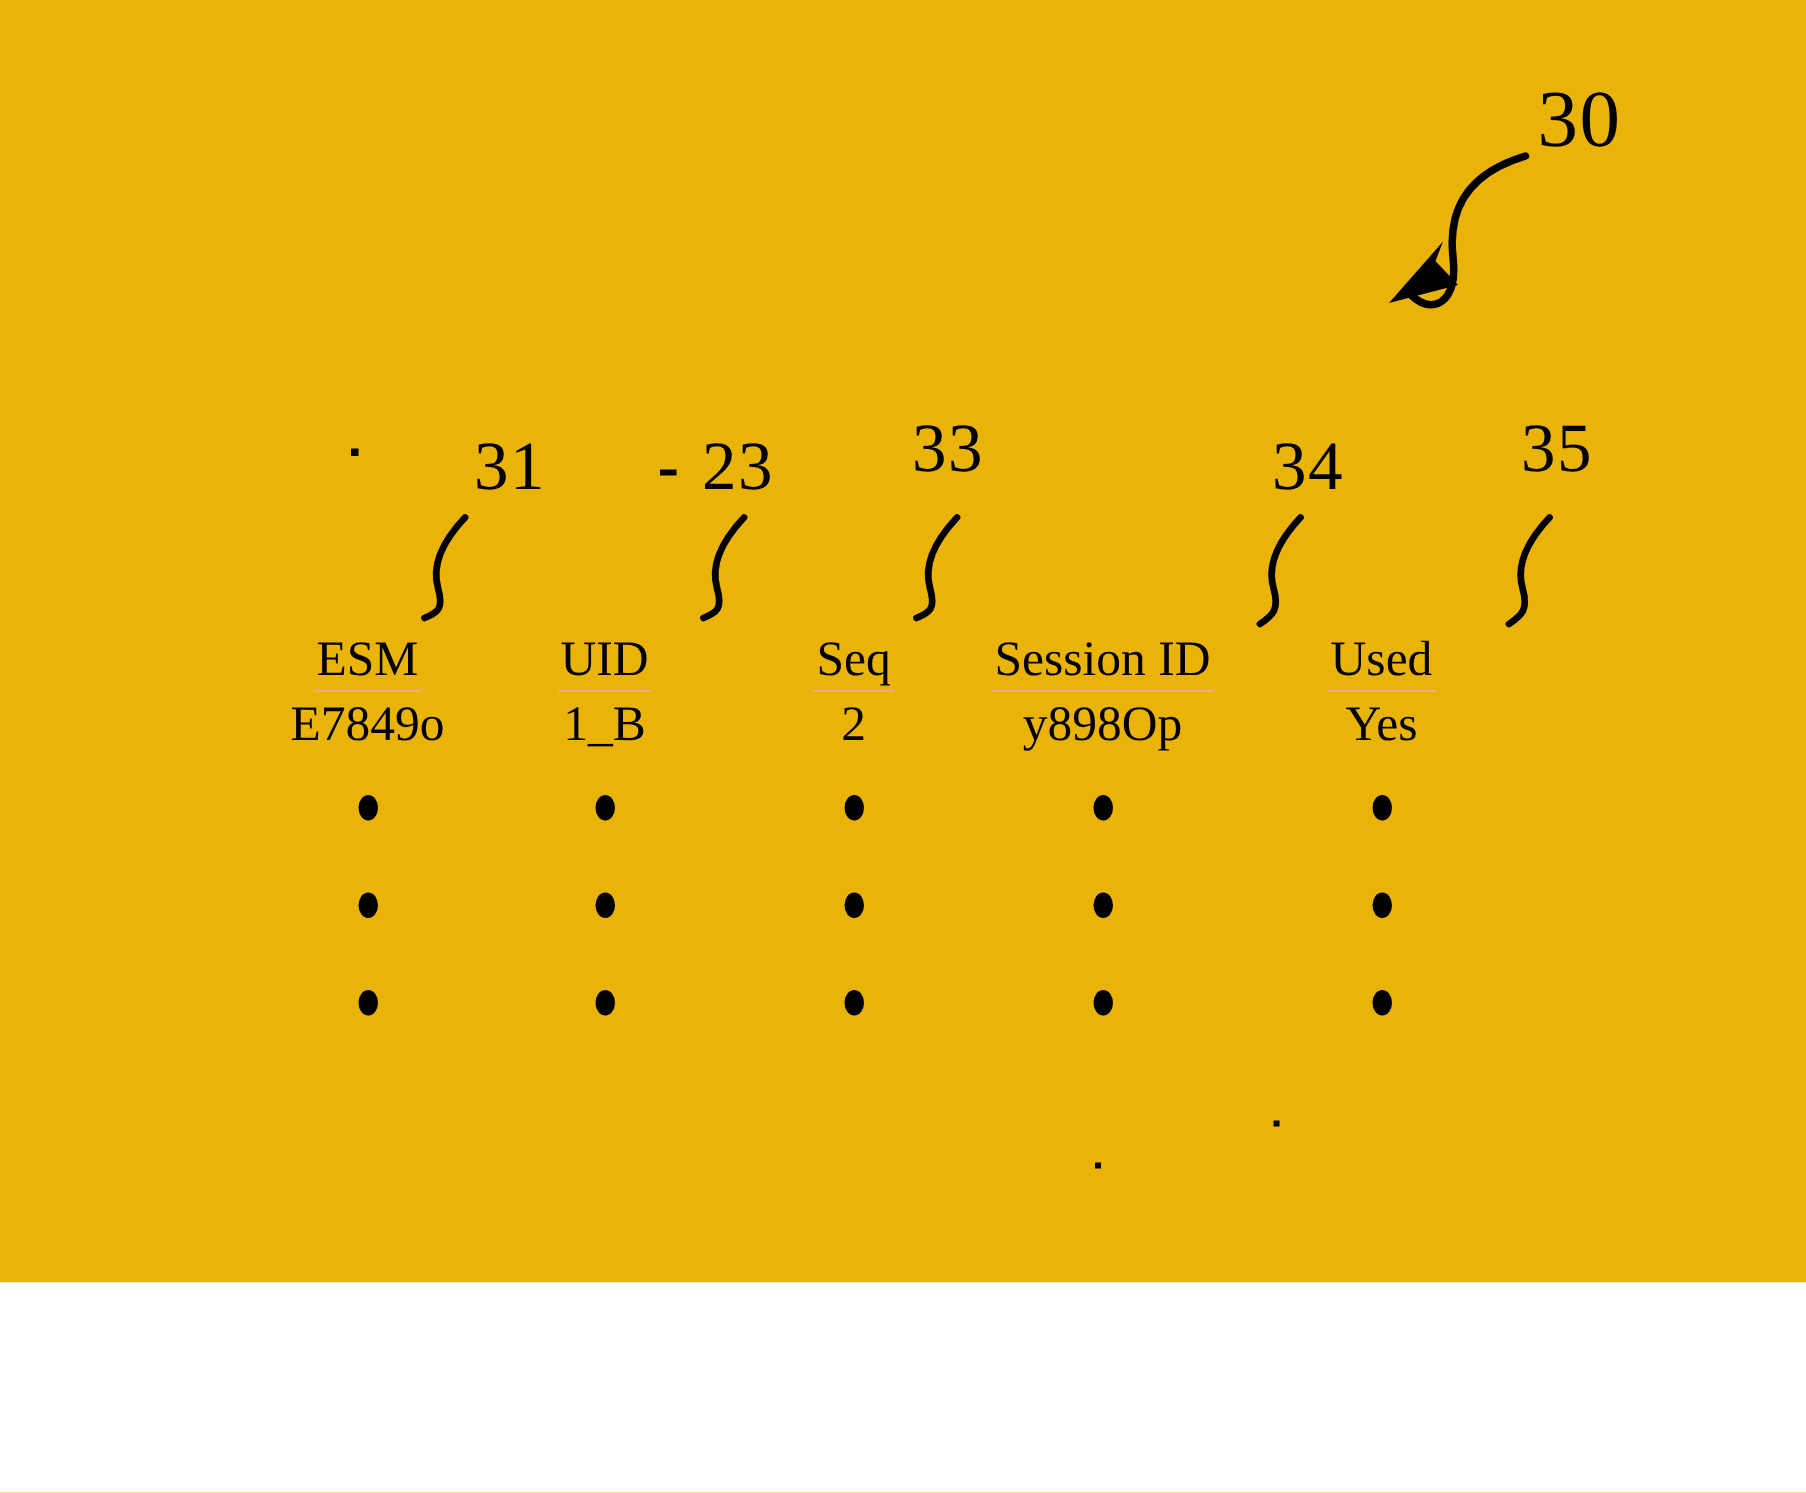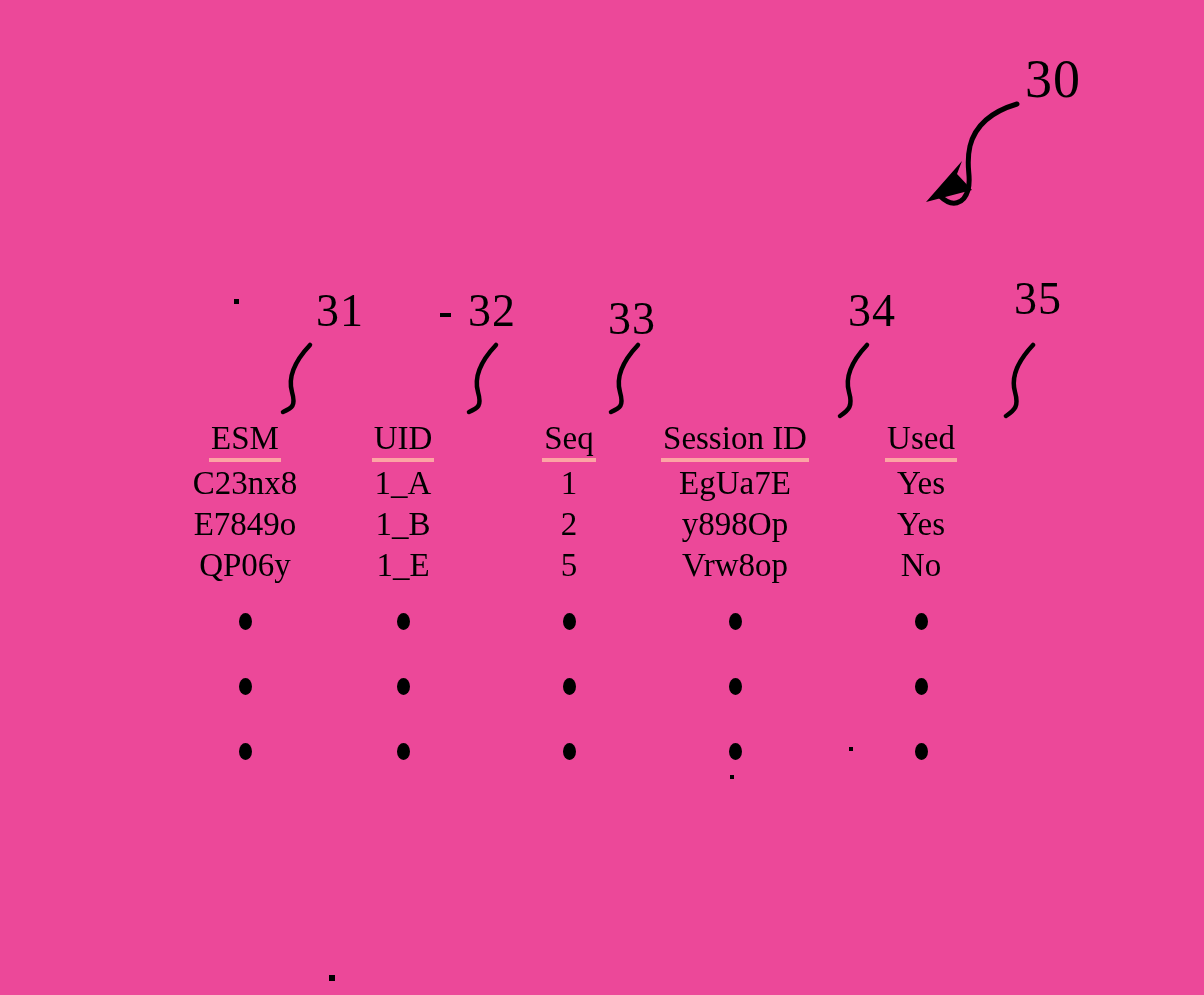--- a/index.html
+++ b/index.html
@@ -8,22 +8,22 @@
     padding: 0;
     background: #ffffff;
   }
   body {
     font-family: "Liberation Serif", "DejaVu Serif", serif;
     color: #000000;
   }
   #figure-root {
     position: relative;
     width: 1204px;
-    height: 995px;
-    background: #ec4899;
+    height: 855px;
+    background: #eab308;
     overflow: hidden;
   }
 
   
   .ref-num {
     position: absolute;
     font-family: "Liberation Serif", "DejaVu Serif", serif;
     font-size: 46px;
     line-height: 1;
     letter-spacing: 1px;
@@ -64,21 +64,21 @@
     vertical-align: middle;
     white-space: nowrap;
     color: #000000;
   }
   #data-table th {
     height: 44px;
     padding-bottom: 1px;
   }
   #data-table th .hdr-text {
     display: inline-block;
-    border-bottom: 4px solid #fca5a5;
+    border-bottom: 1px solid #fca5a5;
     padding: 0 2px 2px 2px;
     line-height: 36px;
   }
   #data-table tbody tr.data-row td {
     height: 41px;
   }
   
   .col-esm      { width: 130px; }
   .col-uid      { width: 186px; }
   .col-seq      { width: 146px; }
@@ -134,23 +134,23 @@
                       C 853 406, 849 410, 840 416" fill="none" stroke="#000000" stroke-width="4.5" stroke-linecap="round"></path>
 
     <path d="M 1033 345 C 1017 362, 1011 378, 1015 392
                        C 1019 406, 1015 410, 1006 416" fill="none" stroke="#000000" stroke-width="4.5" stroke-linecap="round"></path>
   </svg>
 
   <div class="ref-num big" style="left:1025px; top:52px;">30</div>
 
   <div class="ref-num" style="left:300px; top:288px;margin-left:16px;">31</div>
 
-  <div class="ref-num" style="left:468px; top:288px;">32</div>
-
-  <div class="ref-num" style="left:608px; top:296px;">33</div>
+  <div class="ref-num" style="left:468px; top:288px;">23</div>
+
+  <div class="ref-num" style="left:608px; top:276px;">33</div>
 
   <div class="ref-num" style="left:848px; top:288px;">34</div>
 
   <div class="ref-num" style="left:1014px; top:276px;">35</div>
 
   <div class="speck" style="left:234px; top:299px; width:5px; height:5px;"></div>
   <div class="speck" style="left:440px; top:313px; width:11px; height:4px;"></div>
   <div class="speck" style="left:329px; top:975px; width:6px; height:6px;"></div>
   <div class="speck" style="left:849px; top:747px; width:4px; height:4px;"></div>
   <div class="speck" style="left:730px; top:775px; width:4px; height:4px;"></div>
@@ -182,51 +182,33 @@
           <span class="hdr-text">Session ID</span>
         </th>
         <th>
           <span class="hdr-text">Used</span>
         </th>
         <th></th>
       </tr>
     </thead>
 
     <tbody>
-      <tr class="data-row">
-        <td></td>
-        <td>C23nx8</td>
-        <td>1_A</td>
-        <td>1</td>
-        <td>EgUa7E</td>
-        <td>Yes</td>
-        <td></td>
-      </tr>
 
       <tr class="data-row">
         <td></td>
         <td>E7849o</td>
         <td>1_B</td>
         <td>2</td>
         <td>y898Op</td>
         <td>Yes</td>
         <td></td>
       </tr>
 
 
 
-      <tr class="data-row">
-        <td></td>
-        <td>QP06y</td>
-        <td>1_E</td>
-        <td>5</td>
-        <td>Vrw8op</td>
-        <td>No</td>
-        <td></td>
-      </tr>
 
       <tr class="dots-row">
         <td></td>
         <td><span class="dot"></span></td>
         <td><span class="dot"></span></td>
         <td><span class="dot"></span></td>
         <td><span class="dot"></span></td>
         <td><span class="dot"></span></td>
         <td></td>
       </tr>

